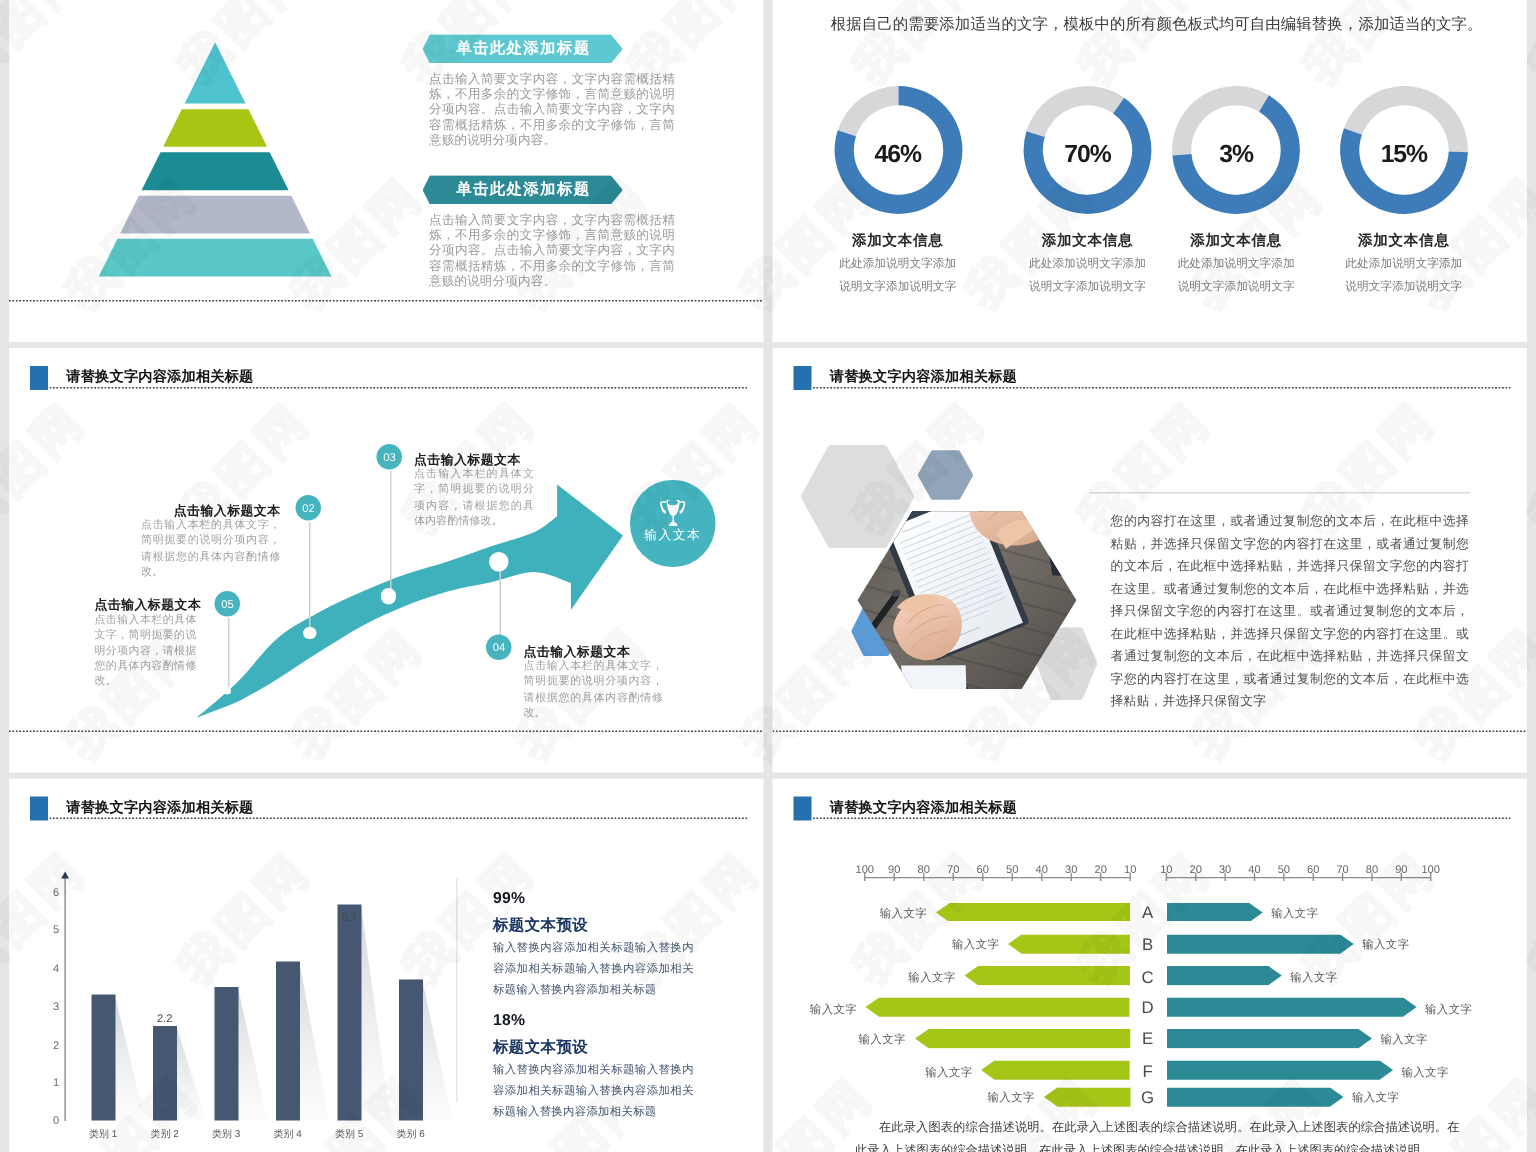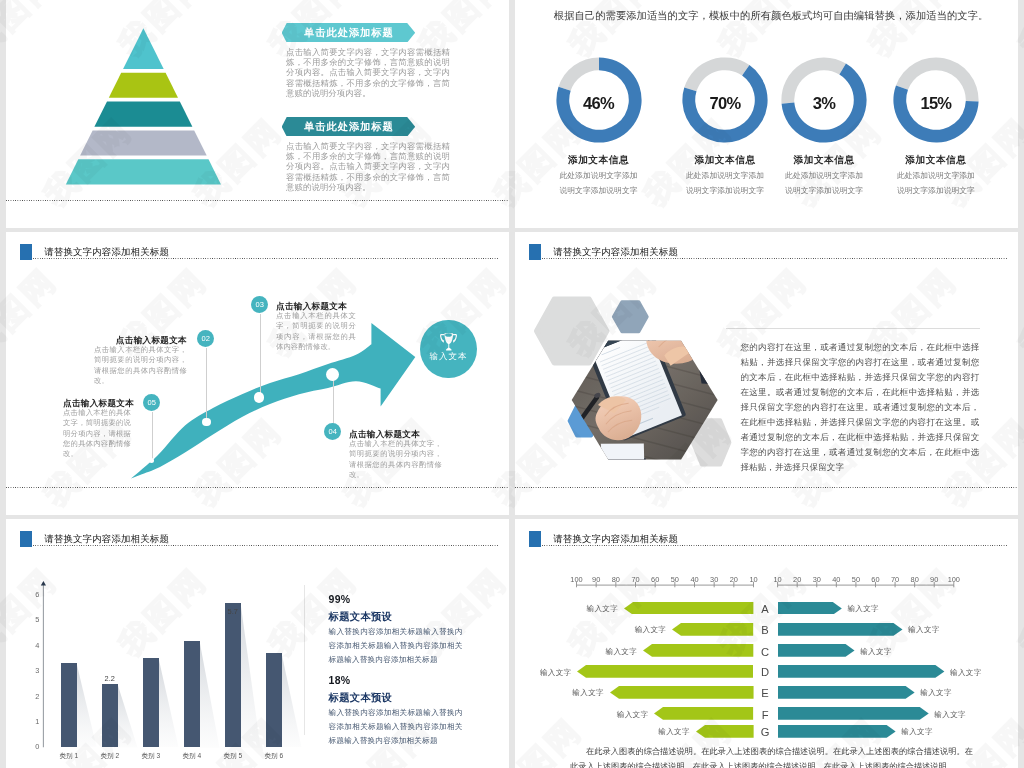--- a/index.html
+++ b/index.html
@@ -17,21 +17,21 @@
   #s1{left:6px;top:0px;width:503px;height:228px;}
   #s2{left:515px;top:0px;width:503px;height:228px;}
   #s3{left:6px;top:232px;width:503px;height:283px;}
   #s4{left:515px;top:232px;width:503px;height:283px;}
   #s5{left:6px;top:519px;width:503px;height:249px;}
   #s6{left:515px;top:519px;width:503px;height:249px;}
 
   
   .shead{position:absolute;left:14px;right:11px;top:12px;height:22px;}
   .shead .sq{position:absolute;left:0;top:0px;width:12.1px;height:16.1px;background:#2670b0;}
-  .shead .ttl{position:absolute;left:24.2px;top:2.0px;font-size:9.5px;font-weight:normal;color:#151515;
+  .shead .ttl{position:absolute;left:24.2px;top:2.0px;font-size:9.5px;font-weight:bold;color:#151515;
       letter-spacing:.1px;white-space:nowrap;line-height:11px;text-align:right;}
   .shead .rule{position:absolute;left:13.1px;right:0;top:13.7px;height:1px;
       background-image:linear-gradient(to right,#3d3d3d 0 1px,transparent 1px 2.3px);
       background-size:2.3px 1px;background-repeat:repeat-x;}
   .ribbon{position:absolute;height:20px;line-height:20px;text-align:center;box-sizing:border-box;
       color:#fff;font-size:10.3px;font-weight:bold;letter-spacing:.9px;text-indent:.9px;white-space:nowrap;overflow:hidden;
       clip-path:polygon(5px 0,calc(100% - 8px) 0,100% 50%,calc(100% - 8px) 100%,5px 100%,0 50%);}
   .body1{position:absolute;font-size:8.4px;line-height:10.2px;color:#9a9a9a;letter-spacing:.1px;text-align:justify;}
   .pyrlabel{position:absolute;width:172px;height:180px;}
   .pyrlabel .pl{position:absolute;color:#fff;text-align:center;width:172px;left:0;font-weight:bold;}

